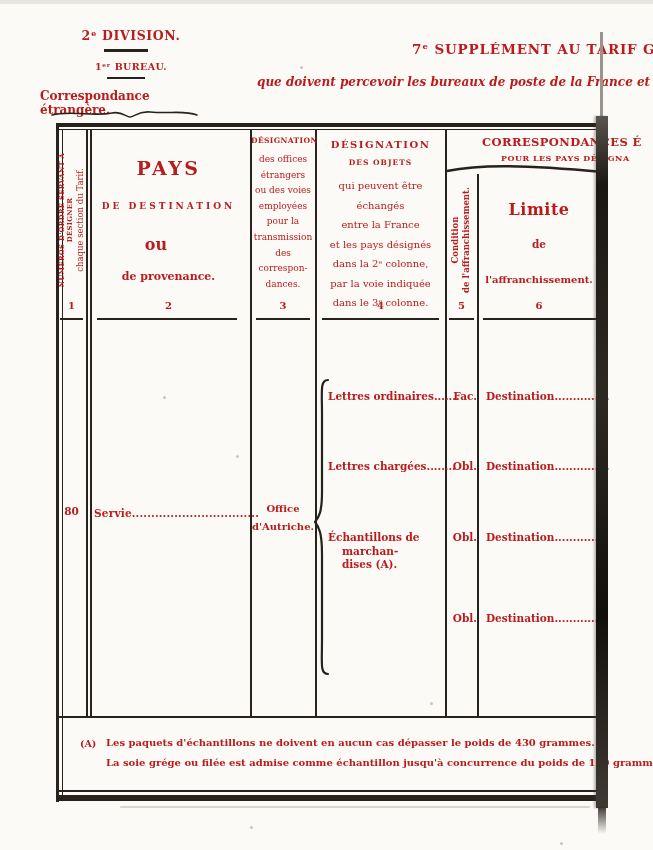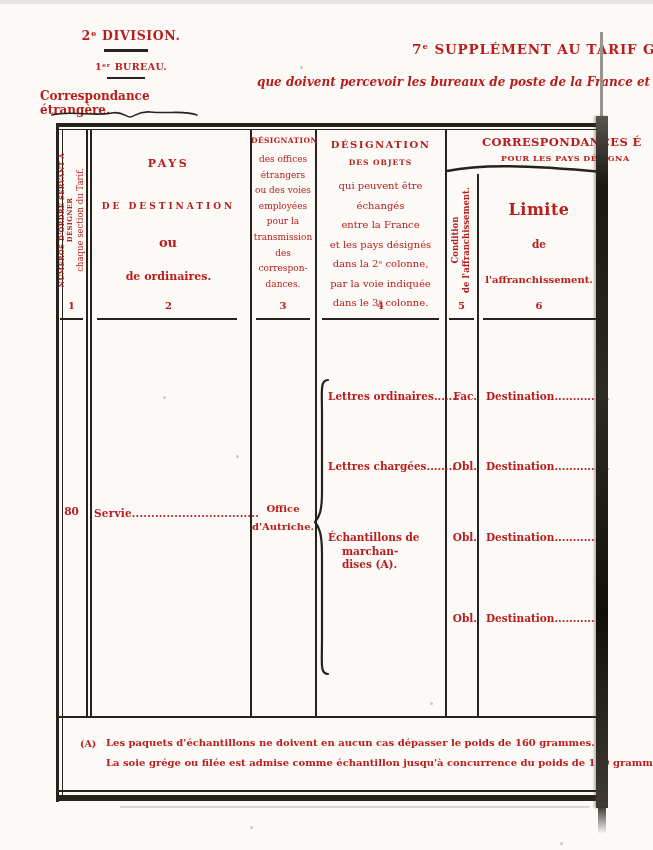--- a/index.html
+++ b/index.html
@@ -48,23 +48,23 @@
   .nr5{left:449px;width:25px;} .nr6{left:483px;width:117px;}
 
   
   .c1rot{left:-18px;top:203px;width:178px;height:26px;transform:rotate(-90deg);}
   .c1rot .l1{font-size:6.8px;font-weight:bold;letter-spacing:.3px;}
   .c1rot .l2{font-size:8.5px;margin-top:1px;}
   .colnum{font-size:10px;font-weight:bold;top:296px;}
   .n1{left:57px;width:29px;} .n2{left:87px;width:163px;}
   .n3{left:251px;width:64px;} .n4{left:316px;width:129px;}
   .n5{left:446px;width:31px;} .n6{left:478px;width:122px;}
-  .c2l1{left:87px;top:153px;width:163px;font-size:11px;letter-spacing:2.5px;}
+  .c2l1{left:87px;top:153px;width:163px;font-size:19px;letter-spacing:2.5px;}
   .c2l2{left:87px;top:197px;width:163px;font-size:9px;letter-spacing:3px;}
-  .c2l3{left:87px;top:231px;width:138px;font-size:13px;padding-left:12px;}
+  .c2l3{left:87px;top:231px;width:138px;font-size:16px;}
   .c2l4{left:87px;top:266px;width:163px;font-size:11px;font-weight:600;}
   .c3t{left:251px;top:132px;width:64px;font-size:7.5px;letter-spacing:.4px;}
   .c3b{left:249px;top:148px;width:68px;font-size:9px;line-height:15.6px;}
   .c4t{left:316px;top:135px;width:129px;font-size:10px;letter-spacing:1.5px;}
   .c4s{left:316px;top:154px;width:129px;font-size:7.5px;letter-spacing:1px;}
   .c4b{left:316px;top:172px;width:129px;font-size:10px;line-height:19.5px;}
   .sp1{left:482px;top:131px;font-size:11.5px;letter-spacing:.4px;}
   .sp2{left:501px;top:149px;font-size:8px;letter-spacing:.5px;}
   .c5rot{left:394px;top:224px;width:135px;height:24px;transform:rotate(-90deg);
          font-size:8.5px;line-height:11px;font-weight:600;}
@@ -141,21 +141,21 @@
 
   <div class="abs c1rot ctr">
     <div class="l1">NUMÉROS D'ORDRE SERVANT À DÉSIGNER</div>
     <div class="l2">chaque section du Tarif.</div>
   </div>
   <div class="abs colnum n1 ctr">1</div>
 
   <div class="abs c2l1 ctr b">PAYS</div>
   <div class="abs c2l2 ctr b">DE DESTINATION</div>
   <div class="abs c2l3 ctr b">ou</div>
-  <div class="abs c2l4 ctr">de ordinaires.</div>
+  <div class="abs c2l4 ctr">de provenance.</div>
   <div class="abs colnum n2 ctr">2</div>
 
   <div class="abs c3t ctr b">DÉSIGNATION</div>
   <div class="abs c3b ctr ml">des offices
 étrangers
 ou des voies
 employées
 pour la
 transmission
 des
@@ -203,21 +203,21 @@
 
   <div class="abs objet ml r3">Échantillons de marchan-
 dises (A).</div>
   <div class="abs cond ctr r3">Obl.</div>
   <div class="abs lim nw r3">Destination..............</div>
 
   <div class="abs cond ctr r4">Obl.</div>
   <div class="abs lim nw r4">Destination..............</div>
 
   <div class="abs fn-marker">(A)</div>
-  <div class="abs fn1 nw">Les paquets d'échantillons ne doivent en aucun cas dépasser le poids de 160 grammes.</div>
+  <div class="abs fn1 nw">Les paquets d'échantillons ne doivent en aucun cas dépasser le poids de 430 grammes.</div>
   <div class="abs fn2 nw">La soie grége ou filée est admise comme échantillon jusqu'à concurrence du poids de 100 grammes.</div>
 
   <div class="abs fold-top"></div>
   <div class="abs fold-main"></div>
   <div class="abs fold-fade"></div>
   <div class="abs smudge"></div>
   <div class="abs speck" style="left:300px;top:62px;"></div>
   <div class="abs speck" style="left:163px;top:392px;"></div>
   <div class="abs speck" style="left:236px;top:451px;"></div>
   <div class="abs speck" style="left:430px;top:698px;"></div>

